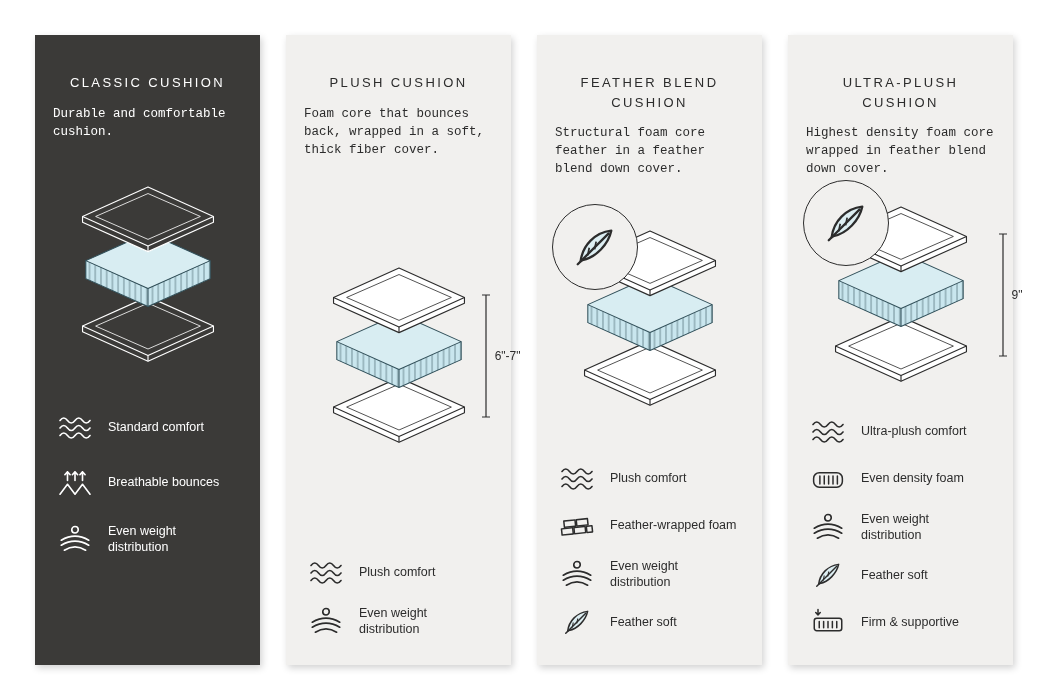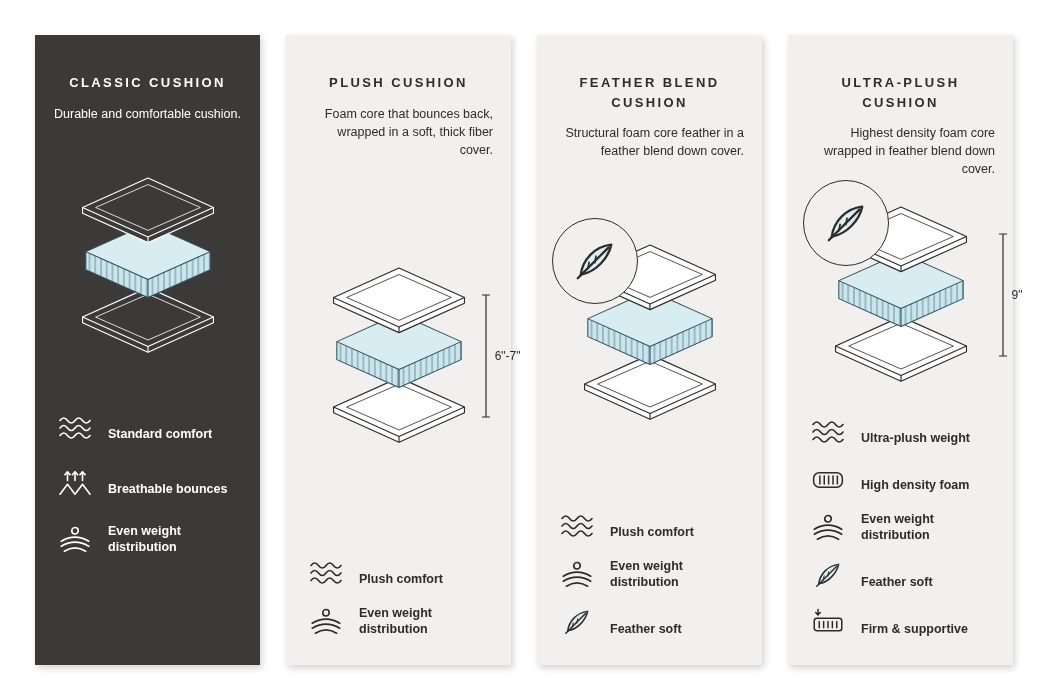--- a/index.html
+++ b/index.html
@@ -8,47 +8,47 @@
   .card {
     width:225px; height:630px; flex:0 0 225px;
     background:var(--panel); color:var(--ink);
     box-shadow: 2px 3px 7px rgba(0,0,0,.18);
     display:flex; flex-direction:column; align-items:center;
     padding:38px 18px 28px;
   }
   .card.dark  { --panel:#3b3a38; --ink:#ffffff; --cover-fill:#3b3a38; }
   .card.light { --panel:#f1f0ee; --ink:#2c2c2c; --cover-fill:#ffffff; }
   .title {
-    font-size:13px; font-weight:bold; letter-spacing:2.4px;
+    font-size:13px; font-weight:normal; letter-spacing:2.4px;
     text-align:center; line-height:1.5; text-transform:uppercase;
   }
   .desc {
     margin-top:12px; font-size:12.5px; line-height:1.45;
-    text-align:right; max-width:192px;
+    text-align:left; max-width:192px;font-family:Liberation Mono, monospace;
   }
   .illu { position:relative; width:180px; height:190px; margin-top:auto; flex:0 0 auto; }
   .cushion { width:180px; height:190px; display:block; }
   .badge {
     position:absolute; left:-8px; top:-22px; width:86px; height:86px;
     border-radius:50%; background:var(--panel); border:1.6px solid var(--ink);
     display:flex; align-items:center; justify-content:center; z-index:2;
   }
   .badge svg { width:46px; height:46px; color:var(--ink); }
   .measure {
     position:absolute; right:-32px; top:30px; height:126px;
     display:flex; align-items:center; gap:4px; color:var(--ink);
   }
   .measure svg { width:10px; height:126px; }
   .m-label { font-size:12px; white-space:nowrap; }
   .features {
     list-style:none; width:100%; margin-top:auto;
     display:flex; flex-direction:column; gap:17px; padding:0 2px;
   }
   .card.dark .features { gap:25px; margin-bottom:82px; }
-  .feature { display:flex; align-items:flex-end; gap:13px;font-weight:bold; }
+  .feature { display:flex; align-items:center; gap:13px; }
   .f-iconbox { width:40px; flex:0 0 40px; display:flex; justify-content:center; }
   .f-icon { width:36px; height:30px; color:var(--ink); }
   .f-label { font-size:12.5px; line-height:1.3; }
   .defs { position:absolute; width:0; height:0; overflow:hidden; }
 </style>
 </head>
 <body>
 
 <svg class="defs" aria-hidden="true">
   <defs>
@@ -247,20 +247,28 @@
       </div>
     </div>
     <ul class="features">
       <li class="feature">
         <span class="f-iconbox">
             <svg class="f-icon" viewBox="0 0 28 24">
               <use href="#icon-waves"></use>
             </svg>
           </span>
         <span class="f-label">Plush comfort</span>
+      </li>
+      <li class="feature">
+        <span class="f-iconbox">
+            <svg class="f-icon" viewBox="0 0 28 24">
+              <use href="#icon-bricks"></use>
+            </svg>
+          </span>
+        <span class="f-label">Feather-wrapped foam</span>
       </li>
       <li class="feature">
         <span class="f-iconbox">
             <svg class="f-icon" viewBox="0 0 28 24">
               <use href="#icon-even-weight"></use>
             </svg>
           </span>
         <span class="f-label">Even weight distribution</span>
       </li>
       <li class="feature">
@@ -293,29 +301,29 @@
         <span class="m-label">9"</span>
       </div>
     </div>
     <ul class="features">
       <li class="feature">
         <span class="f-iconbox">
             <svg class="f-icon" viewBox="0 0 28 24">
               <use href="#icon-waves"></use>
             </svg>
           </span>
-        <span class="f-label">Ultra-plush weight</span>
+        <span class="f-label">Ultra-plush comfort</span>
       </li>
       <li class="feature">
         <span class="f-iconbox">
             <svg class="f-icon" viewBox="0 0 28 24">
               <use href="#icon-density"></use>
             </svg>
           </span>
-        <span class="f-label">High density foam</span>
+        <span class="f-label">Even density foam</span>
       </li>
       <li class="feature">
         <span class="f-iconbox">
             <svg class="f-icon" viewBox="0 0 28 24">
               <use href="#icon-even-weight"></use>
             </svg>
           </span>
         <span class="f-label">Even weight distribution</span>
       </li>
       <li class="feature">

